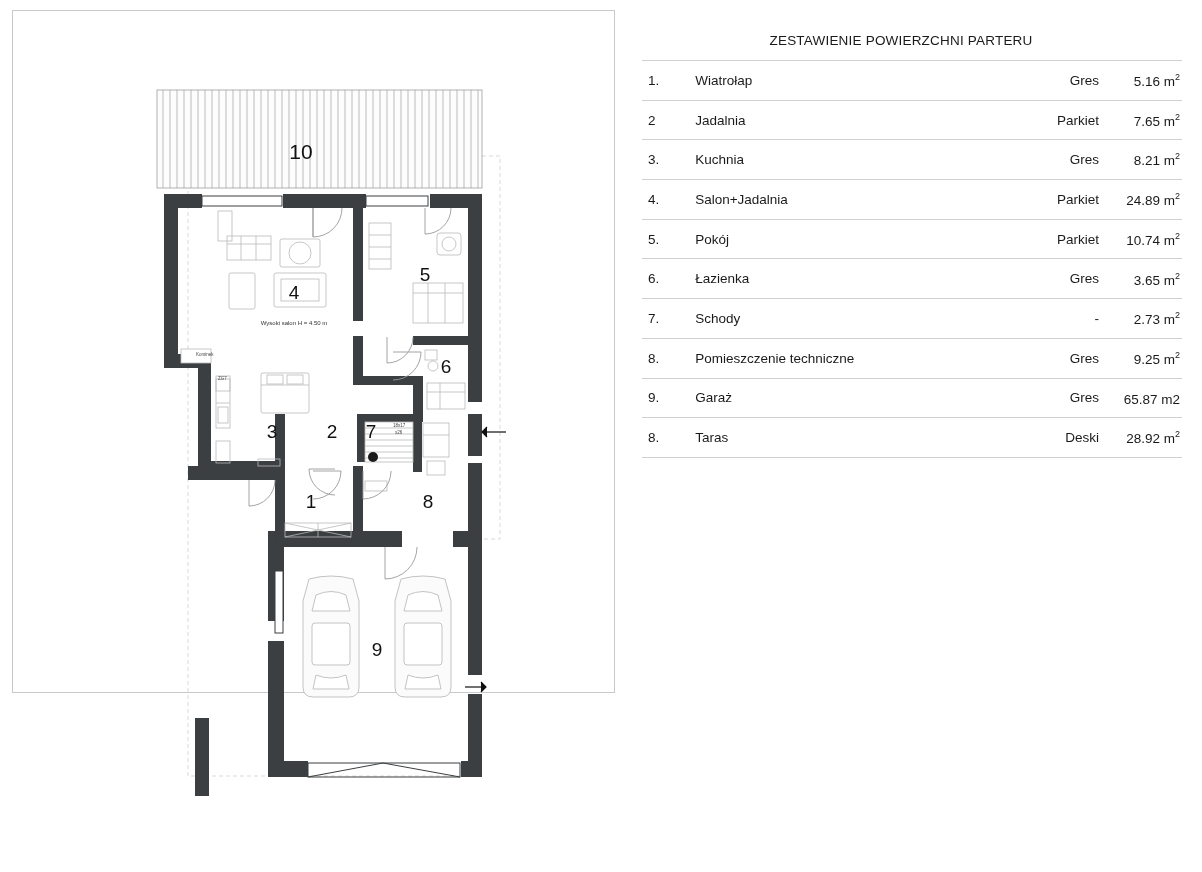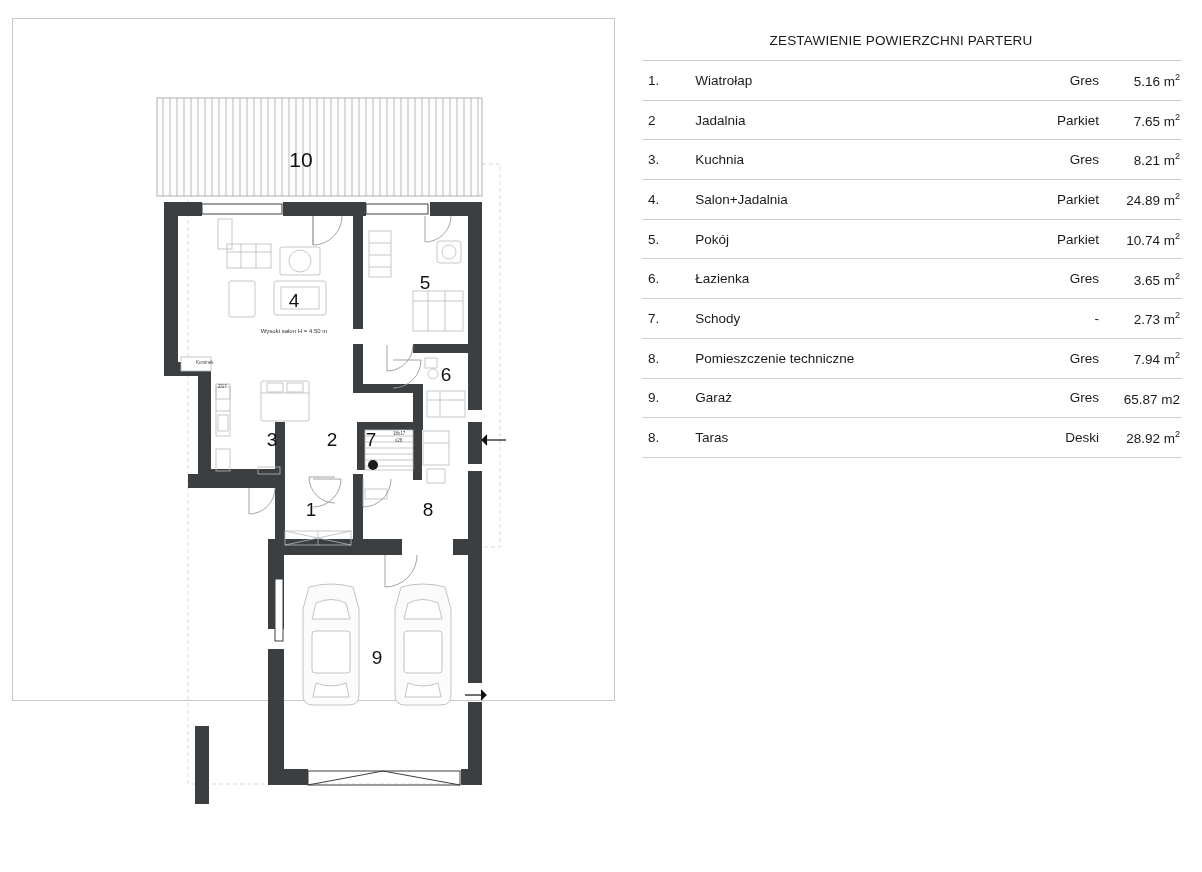--- a/index.html
+++ b/index.html
@@ -22,21 +22,20 @@
     left: 0; top: 0;
     width: 618px; height: 872px;
   }
   #plan-frame {
     position: absolute;
     left: 12px; top: 10px;
     width: 603px; height: 683px;
     border: 1px solid #c9c9c9;
     background: #fff;
     box-sizing: border-box;
-    margin-top: 8px;
   }
   #plan-svg { position: absolute; left: 0; top: 0; }
 
   .room-num {
     font-family: "Liberation Sans", sans-serif;
     font-size: 19px;
     fill: #111;
   }
   .room-num.big { font-size: 21px; }
   .tiny-label {
@@ -385,21 +384,21 @@
       <tr>
         <td class="c-idx">7.</td>
         <td class="c-name">Schody</td>
         <td class="c-mat">-</td>
         <td class="c-area"><span>2.73 m</span><span class="sup">2</span></td>
       </tr>
       <tr>
         <td class="c-idx">8.</td>
         <td class="c-name">Pomieszczenie techniczne</td>
         <td class="c-mat">Gres</td>
-        <td class="c-area"><span>7.94 m</span><span class="sup">2</span></td>
+        <td class="c-area"><span>9.25 m</span><span class="sup">2</span></td>
       </tr>
       <tr>
         <td class="c-idx">9.</td>
         <td class="c-name">Garaż</td>
         <td class="c-mat">Gres</td>
         <td class="c-area"><span>65.87 m2</span><span class="sup"></span></td>
       </tr>
       <tr>
         <td class="c-idx">8.</td>
         <td class="c-name">Taras</td>

